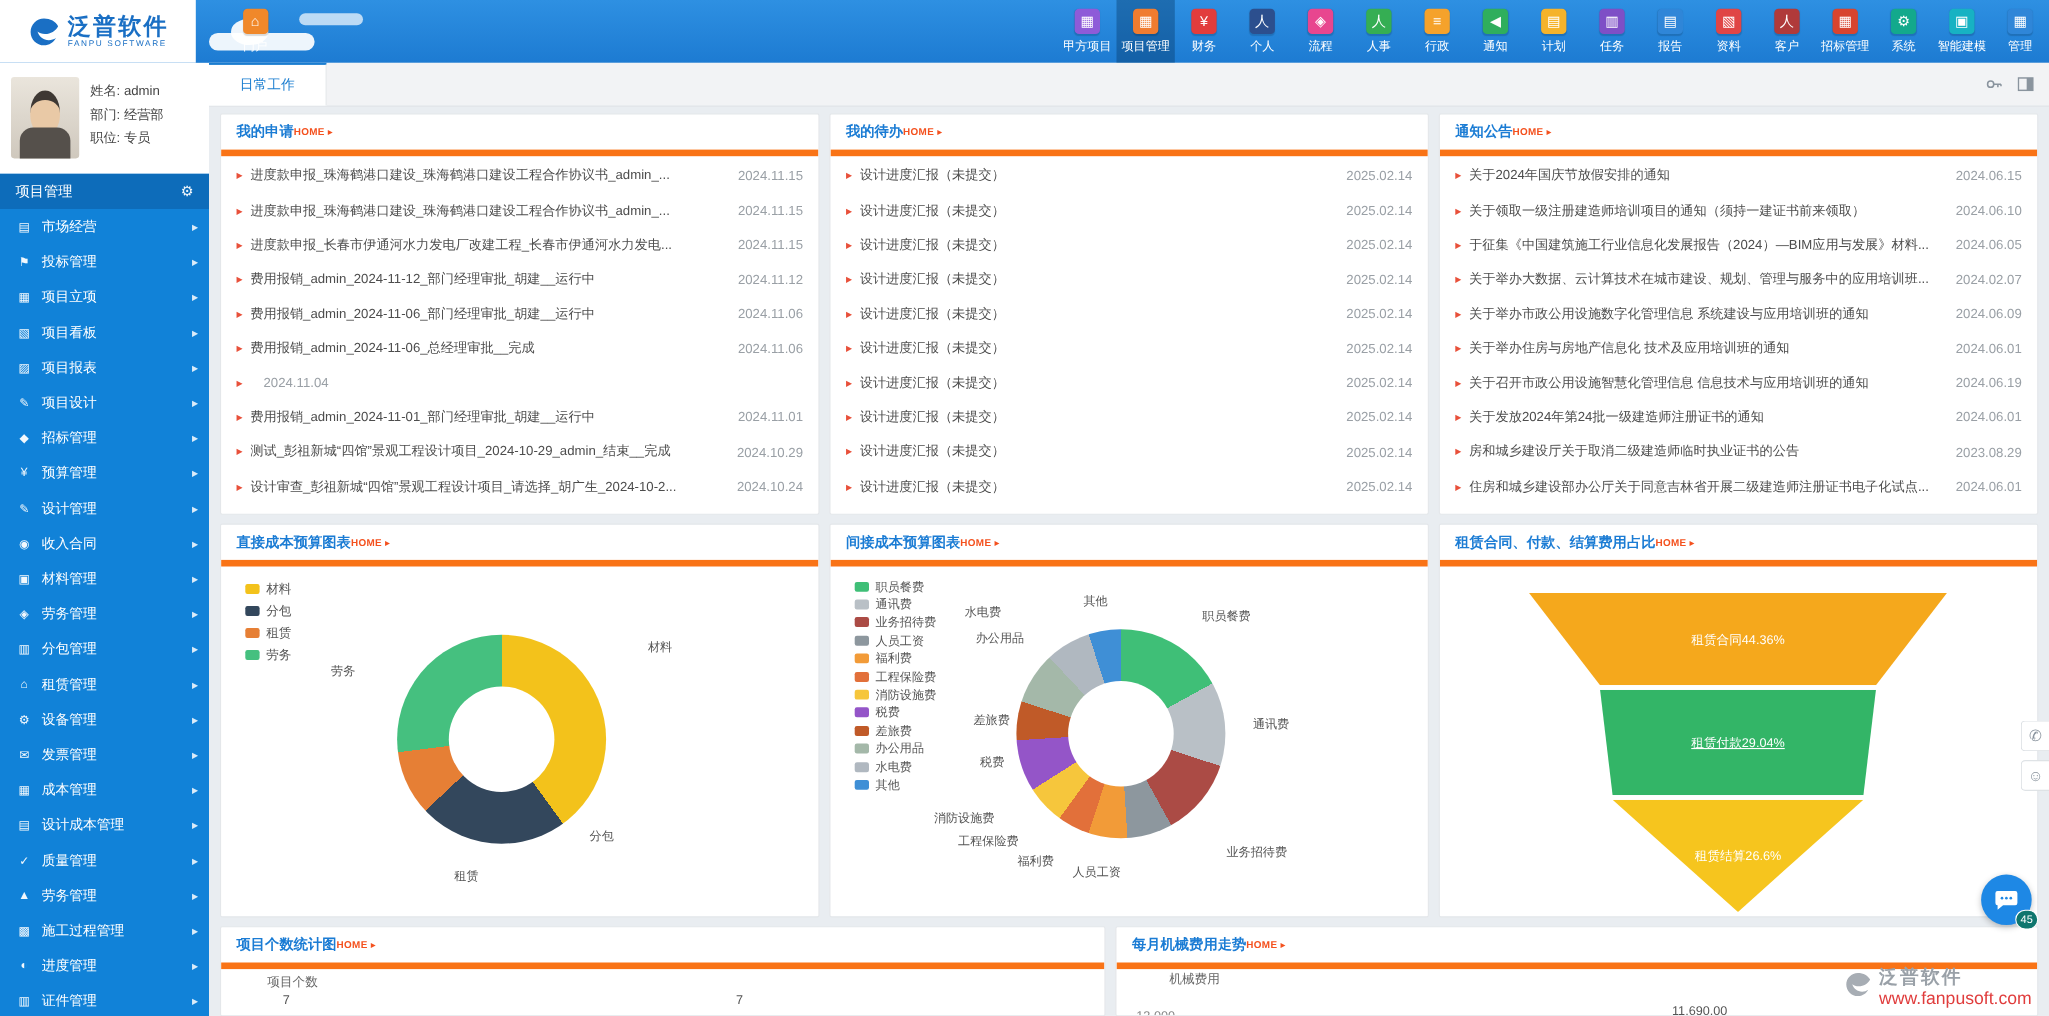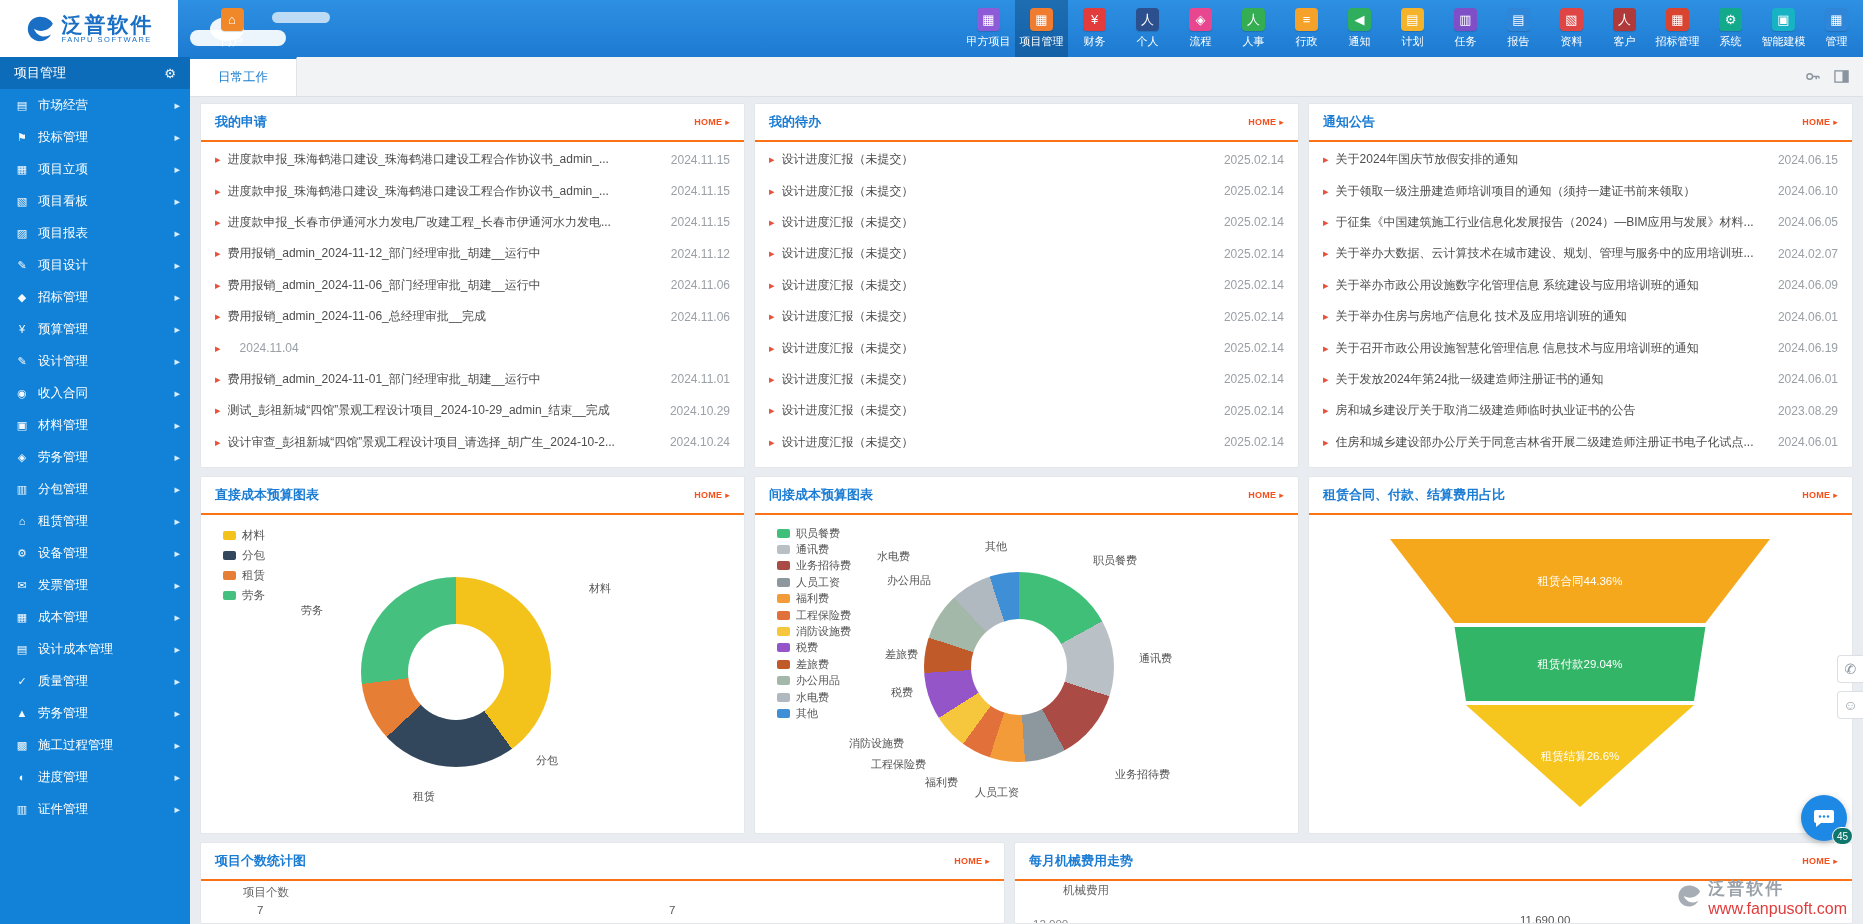--- a/index.html
+++ b/index.html
@@ -63,21 +63,21 @@
 
   .content { height:827px; padding:6px 10px 0; display:flex; flex-direction:column; gap:8px; overflow:hidden; }
   .grid3 { display:grid; grid-template-columns:repeat(3,1fr); gap:9px; }
   .row1 { height:365px; }
   .row2 { height:358px; }
   .grid-bottom { display:grid; grid-template-columns:805px 1fr; gap:9px; flex:1; min-height:80px; }
 
   .card { background:#fff; border:1px solid #e4e7ea; border-radius:2px; display:flex;
     flex-direction:column; overflow:hidden; }
   .card-head { height:38px; flex:0 0 38px; display:flex; align-items:center;
-    justify-content:space-between; padding:0 14px; border-bottom:2px solid #f97316; }
+    justify-content:flex-start; padding:0 14px; border-bottom:6px solid #f97316; }
   .card-title { font-size:13px; font-weight:600; color:#1b7cd4; }
   .more { font-size:9px; font-weight:bold; color:#f4511e; letter-spacing:.3px; cursor:pointer; text-decoration:none; }
 
   .list { list-style:none; flex:1; padding:2px 14px; }
   .list-item { display:flex; align-items:center; height:31.4px; font-size:12px; color:#4d4d4d; cursor:pointer; }
   .bullet { color:#e8503a; margin-right:7px; font-size:11px; }
   .li-text { flex:1; overflow:hidden; text-overflow:ellipsis; white-space:nowrap; }
   .li-date { color:#9aa0a6; margin-left:12px; flex-shrink:0; }
 
   .chart-body { position:relative; flex:1; overflow:hidden; }
@@ -106,21 +106,21 @@
   .co2 .callout:nth-of-type(8){ left:136px; top:170px; }
   .co2 .callout:nth-of-type(9){ left:130px; top:132px; }
   .co2 .callout:nth-of-type(10){ left:132px; top:58px; }
   .co2 .callout:nth-of-type(11){ left:122px; top:34px; }
   .co2 .callout:nth-of-type(12){ left:230px; top:24px; }
 
   .funnel { position:absolute; left:81px; top:24px; width:380px; }
   .funnel-band { display:flex; align-items:center; justify-content:center; color:#fff;
     font-size:11.5px; margin-bottom:4px; cursor:pointer; }
   .funnel-band:nth-of-type(1){ height:84px; clip-path:polygon(0 0,100% 0,83% 100%,17% 100%); }
-  .funnel-band:nth-of-type(2){ height:74px; clip-path:polygon(17% 0,83% 0,80% 100%,20% 100%); }
+  .funnel-band:nth-of-type(2){ height:96px; clip-path:polygon(17% 0,83% 0,80% 100%,20% 100%);text-decoration:underline; }
   .funnel-band:nth-of-type(3){ height:102px; clip-path:polygon(20% 0,80% 0,50% 100%); }
 
   .bottom-body { position:relative; flex:1; overflow:hidden; font-size:11.5px; color:#666; }
   .axis-label { position:absolute; }
   .pc-ylabel { left:42px; top:4px; }
   .pc-v1 { left:56px; top:23px; color:#555; }
   .pc-v2 { left:468px; top:23px; color:#555; }
   .mt-ylabel { left:48px; top:2px; }
   .mt-tick { left:18px; top:37px; color:#888; }
   .mt-point { left:505px; top:33px; color:#555; }
@@ -249,20 +249,28 @@
         <div class="nav-item">
           <span class="nav-ico" style="background: rgb(47, 134, 216);">▦</span>
           <span class="nav-label">管理</span>
         </div>
       </nav>
   </header>
 
   <div class="layout">
 
     <aside class="sidebar">
+      <div class="profile">
+        <div class="avatar"></div>
+        <div class="profile-info">
+          <div>姓名: admin</div>
+          <div>部门: 经营部</div>
+          <div>职位: 专员</div>
+        </div>
+      </div>
       <div class="module-header">
         <span>项目管理</span>
         <span class="gear">⚙</span>
       </div>
       <nav class="side-menu">
 
           <div class="menu-item">
             <span class="mi-ico">▤</span>
             <span class="mi-label">市场经营</span>
             <span class="mi-arrow">▸</span>

